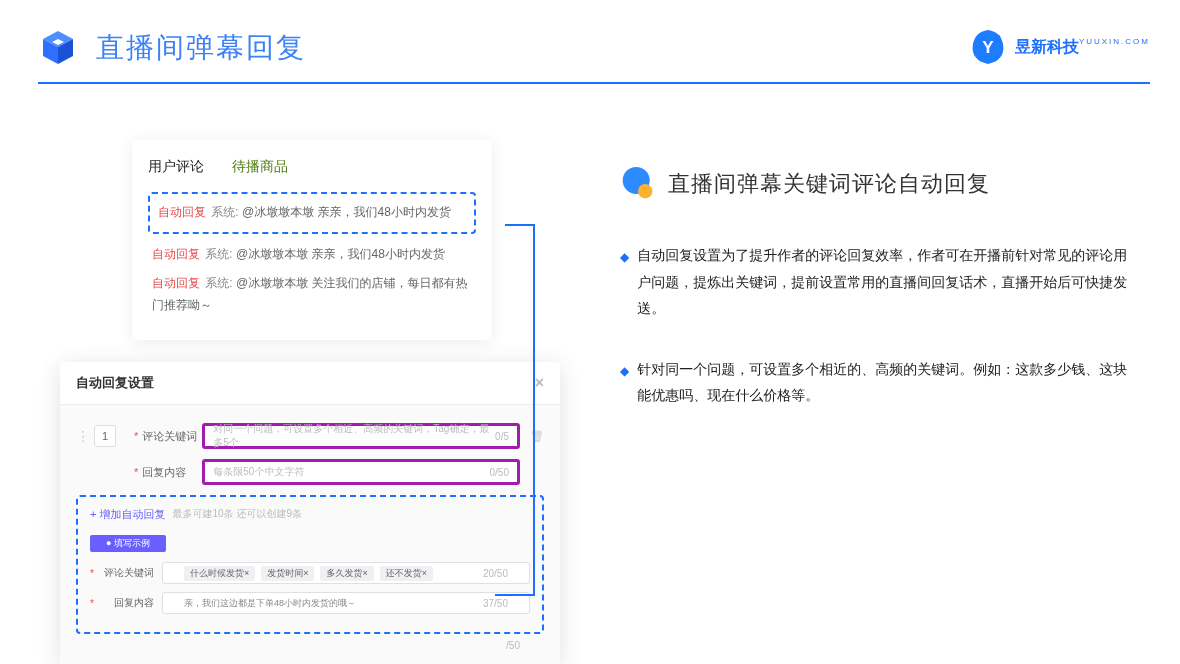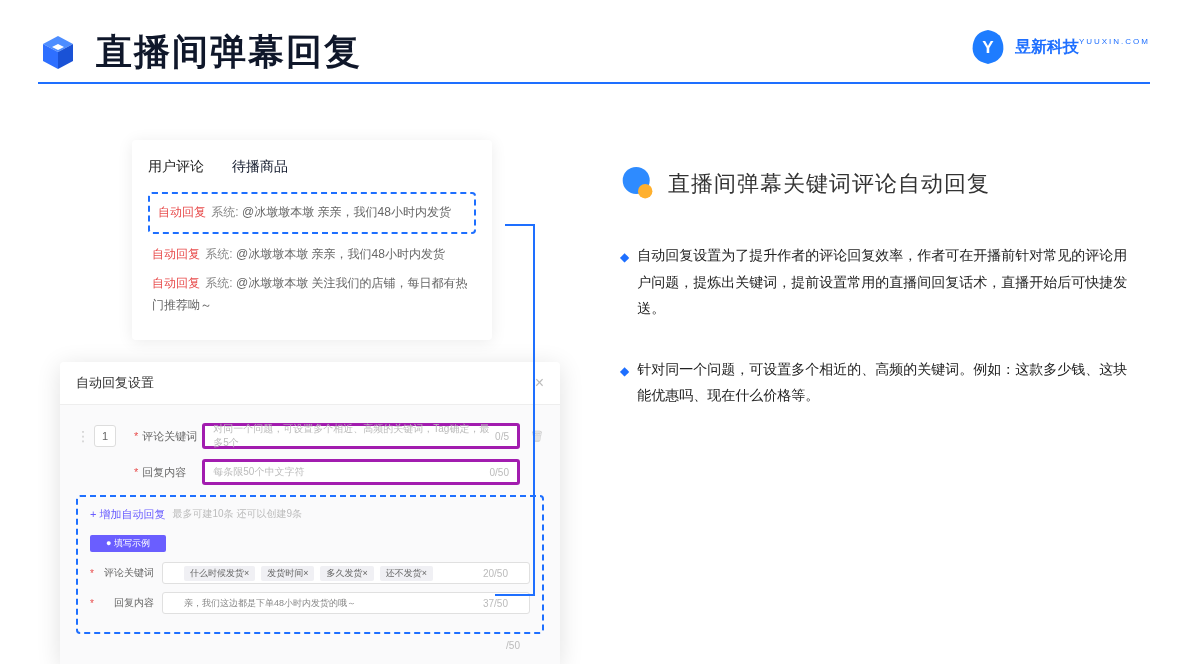--- a/index.html
+++ b/index.html
@@ -1,44 +1,44 @@
 <!DOCTYPE html>
 <html><head>
 <meta charset="utf-8">
 <style>
 *{margin:0;padding:0;box-sizing:border-box;font-family:"Microsoft YaHei","PingFang SC",Arial,sans-serif}
 body{width:1180px;height:664px;background:#fff;position:relative;overflow:hidden}
 
 
 .header{display:flex;align-items:center;padding:28px 38px 12px}
 .hcube{width:40px;height:40px;margin-right:18px;display:flex;align-items:center;justify-content:center}
-.htitle{font-size:36px;font-weight:700;color:#0f172a;letter-spacing:2px}
+.htitle{font-size:28px;font-weight:400;color:#3b82f6;letter-spacing:2px}
 .brand{position:absolute;top:28px;right:30px;display:flex;align-items:center}
 .brand-icon{width:38px;height:38px;margin-right:8px}
 .brand-text{display:flex;flex-direction:row}
 .brand-name{font-size:16px;font-weight:700;color:#1e6fff}
 .brand-sub{font-size:8px;color:#1e6fff;letter-spacing:2px}
 .hr{position:absolute;left:38px;right:30px;top:82px;height:2px;background:#1e6fff}
 
 
 .left{position:absolute;left:60px;top:140px;width:500px}
 
 
 .card1{position:absolute;left:72px;top:0;width:360px;background:#fff;box-shadow:0 2px 16px rgba(0,0,0,.08);border-radius:4px;padding:18px 16px 16px}
 .tabs{display:flex;gap:28px;margin-bottom:16px;font-size:14px}
-.tab{color:#0f172a}
+.tab{color:#4d7c0f}
 .tab.active{color:#222;font-weight:400}
 .cmt-dashed{border:2px dashed #1e6fff;border-radius:4px;padding:8px 4px;margin-bottom:10px}
 .cmt{font-size:12px;line-height:1.8;color:#666;margin-bottom:8px;padding:0 4px}
 .auto-tag{color:#e84d4d;font-weight:500;margin-right:2px}
 .sys{color:#888}
 
 
 .card2{position:absolute;left:0;top:222px;width:500px;background:#fff;box-shadow:0 4px 24px rgba(0,0,0,.12);border-radius:4px}
-.dlg-head{display:flex;justify-content:space-between;align-items:flex-end;padding:12px 16px;border-bottom:1px solid #eee;font-size:13px;font-weight:400;color:#333}
+.dlg-head{display:flex;justify-content:space-between;align-items:flex-end;padding:12px 16px;border-bottom:1px solid #eee;font-size:13px;font-weight:700;color:#333}
 .close-x{color:#bbb;font-size:16px;cursor:pointer}
 .dlg-body{padding:18px 16px 14px;background:#fafafb}
 
 .form-row{display:flex;align-items:center;margin-bottom:10px;font-size:11px;color:#666}
 .drag{width:12px;color:#ccc;font-size:14px;margin-right:6px}
 .ord{width:22px;height:22px;background:#fff;border:1px solid #ddd;border-radius:3px;display:flex;align-items:center;justify-content:center;margin-right:18px;font-size:11px}
 .req{color:#e84d4d;margin-right:4px}
 .flab{width:60px}
 .finput{flex:1;height:26px;background:#fff;border:3px solid #a21caf;border-radius:3px;padding:0 8px;display:flex;align-items:center;justify-content:space-between;font-size:10px;color:#bbb;margin-right:10px}
 .cnt{color:#bbb}

